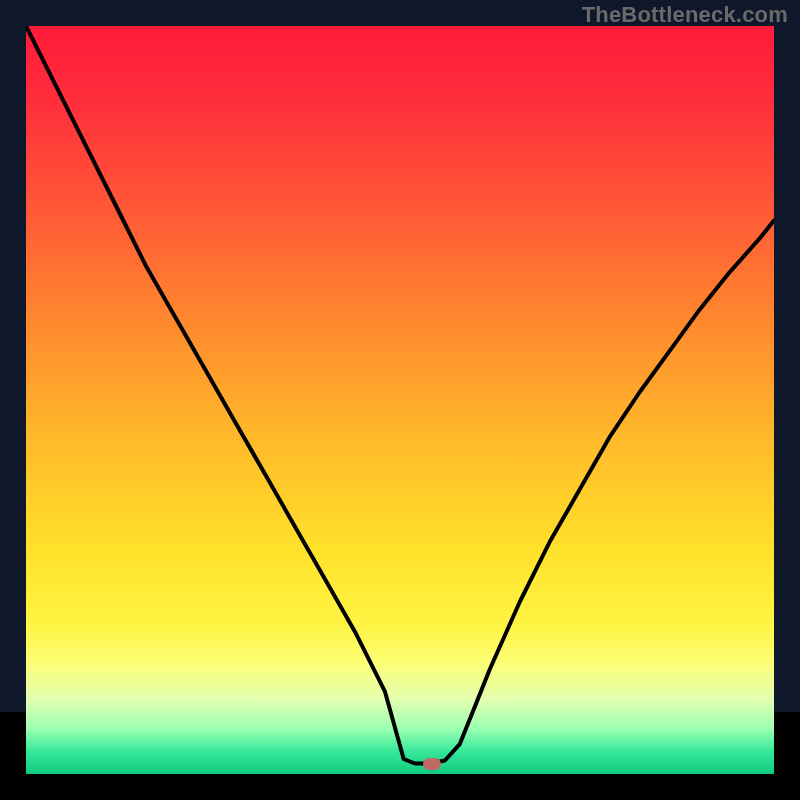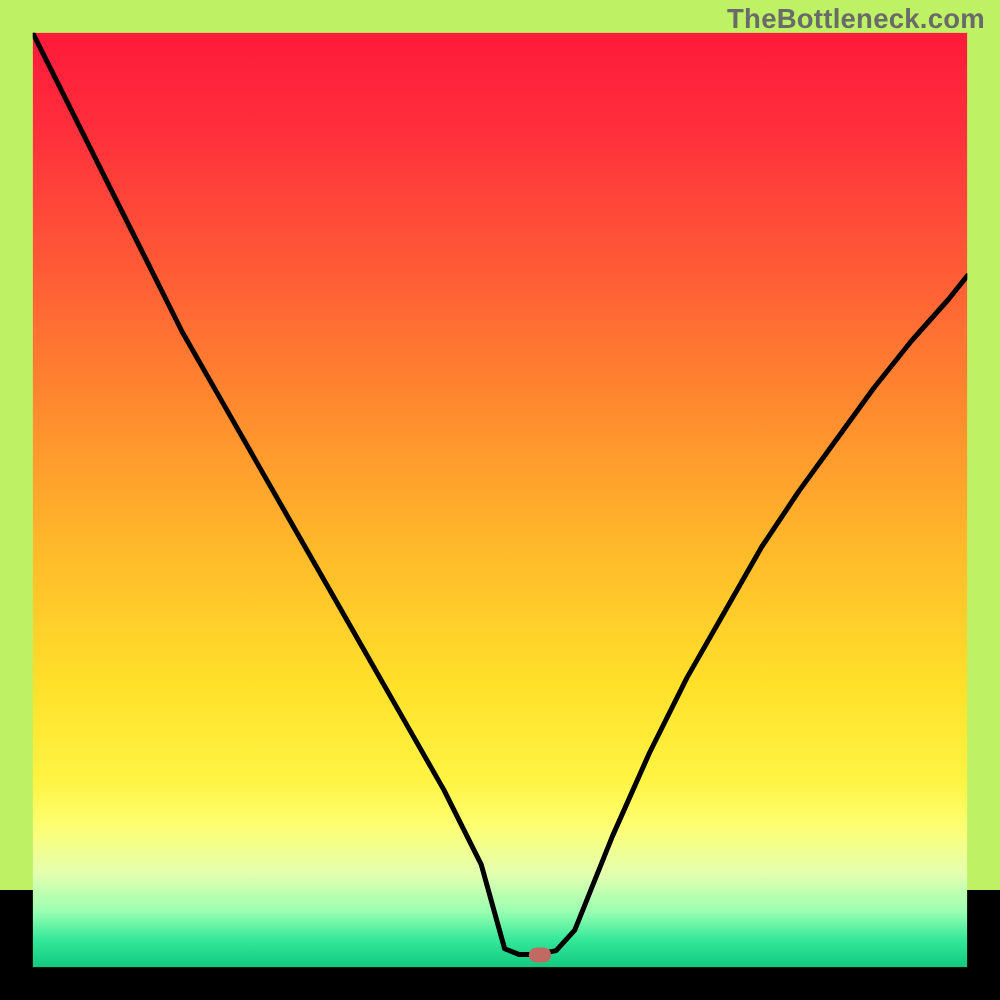--- a/index.html
+++ b/index.html
@@ -7,21 +7,21 @@
     padding: 0;
     width: 800px;
     height: 800px;
     background: #000;
     overflow: hidden;
   }
   .frame {
     position: absolute;
     width: 800px;
     height: 712px;
-    background: #bef264;
+    background: #0f172a;
   }
   .plot-area {
     position: absolute;
     left: 26px;
     top: 26px;
     width: 748px;
     height: 748px;
     overflow: hidden;
   }
   .gradient {

